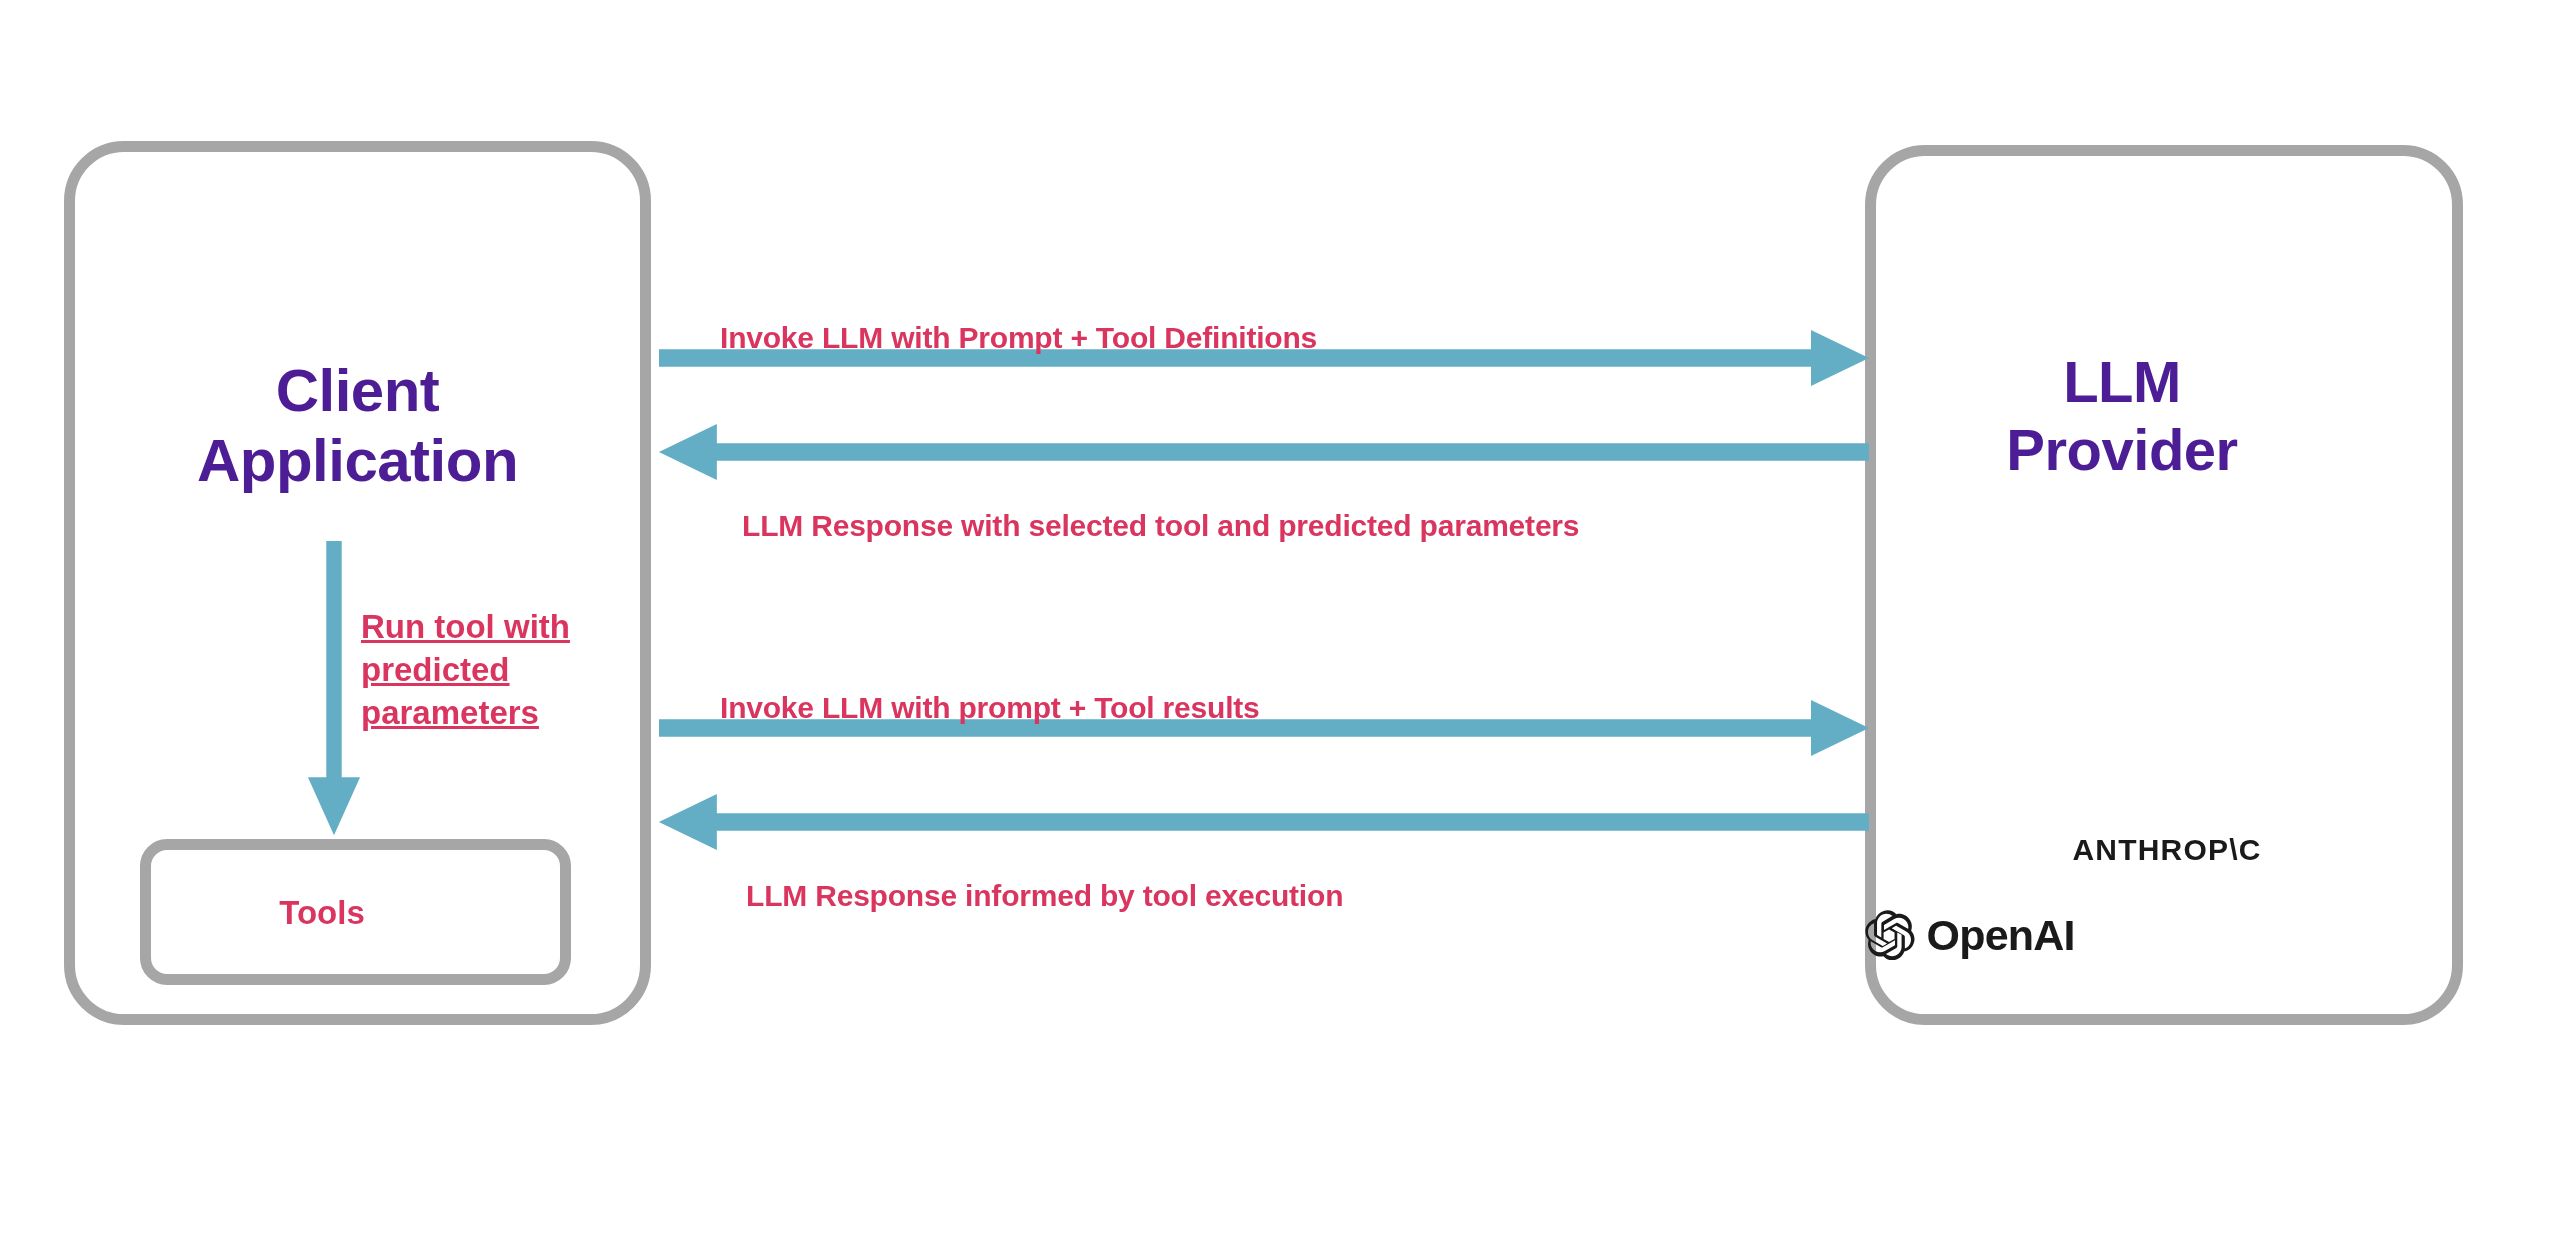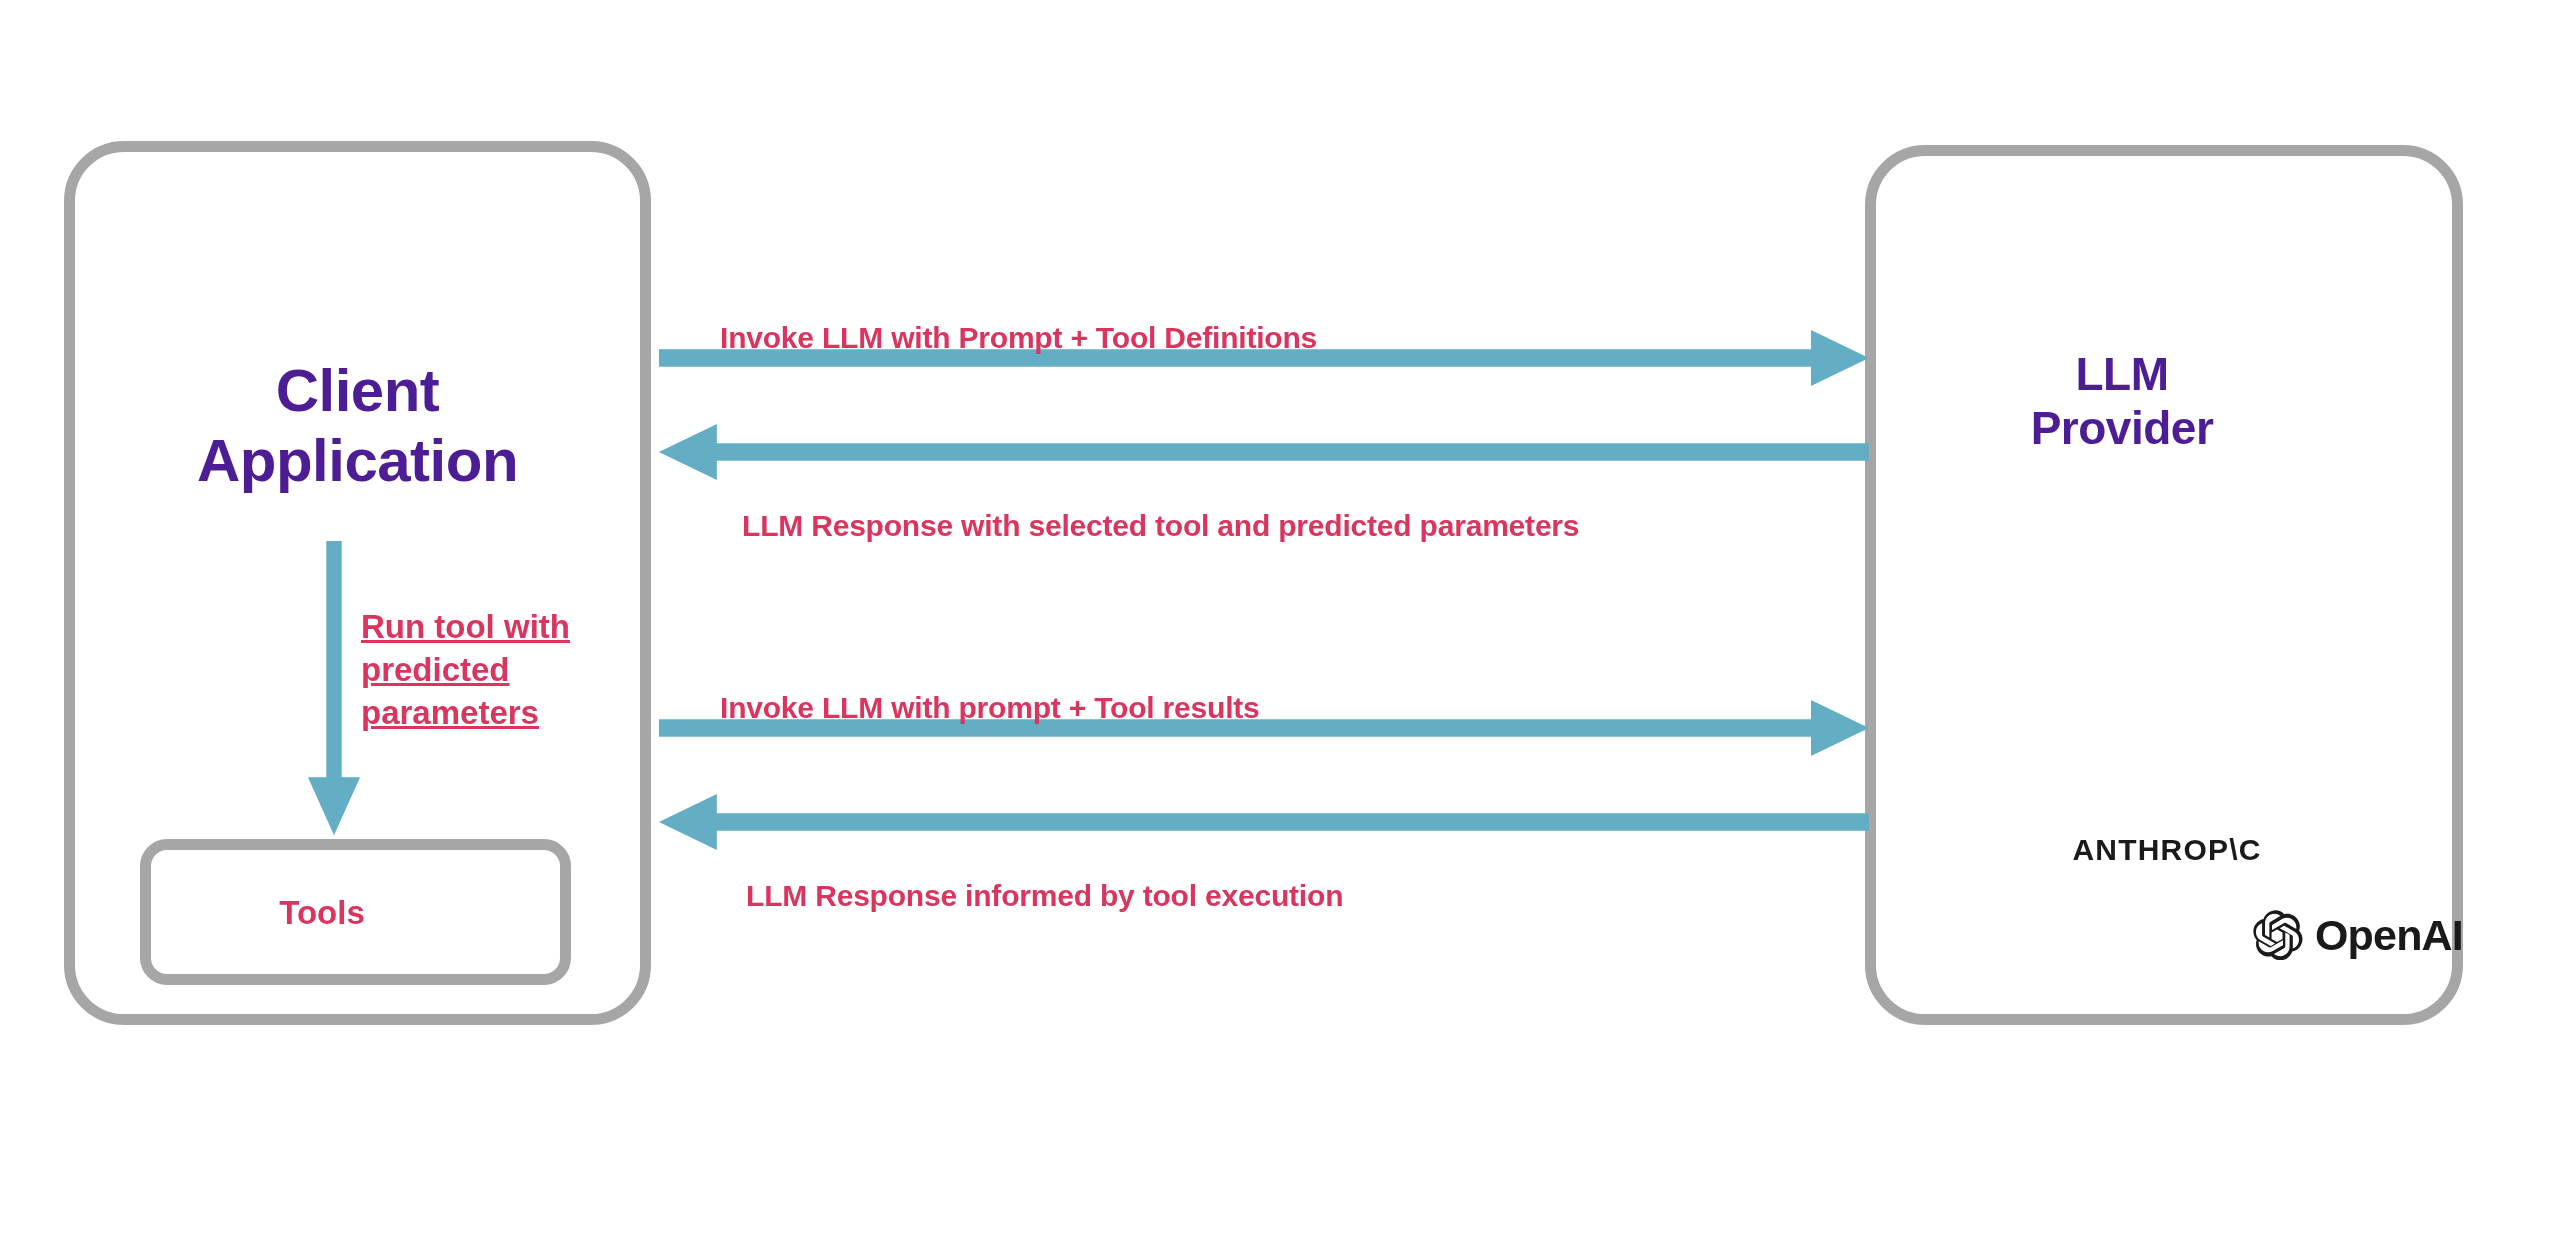--- a/index.html
+++ b/index.html
@@ -64,21 +64,21 @@
   #client-title {
     left: 64px;
     top: 356px;
     width: 587px;
     font-size: 60px;
   }
   #provider-title {
     left: 1865px;
     top: 348px;
     width: 514px;
-    font-size: 46px;
+    font-size: 58px;
   }
   #tools-label {
     position: absolute;
     left: 140px;
     top: 894px;
     width: 364px;
     text-align: center;
     color: #d9355f;
     font-size: 33px;
     font-weight: 700;
@@ -148,21 +148,21 @@
     font-weight: 700;
     letter-spacing: 1.2px;
   }
   #openai-logo {
     position: absolute;
     left: 1865px;
     top: 910px;
     width: 598px;
     display: flex;
     align-items: center;
-    justify-content: flex-end;
+    justify-content: flex-start;
     gap: 11.6px;
   }
   #openai-mark { display: block; }
   #openai-wordmark {
     color: #1a1a1a;
     font-size: 43px;
     font-weight: 700;
     letter-spacing: -0.8px;
   }
 </style>

